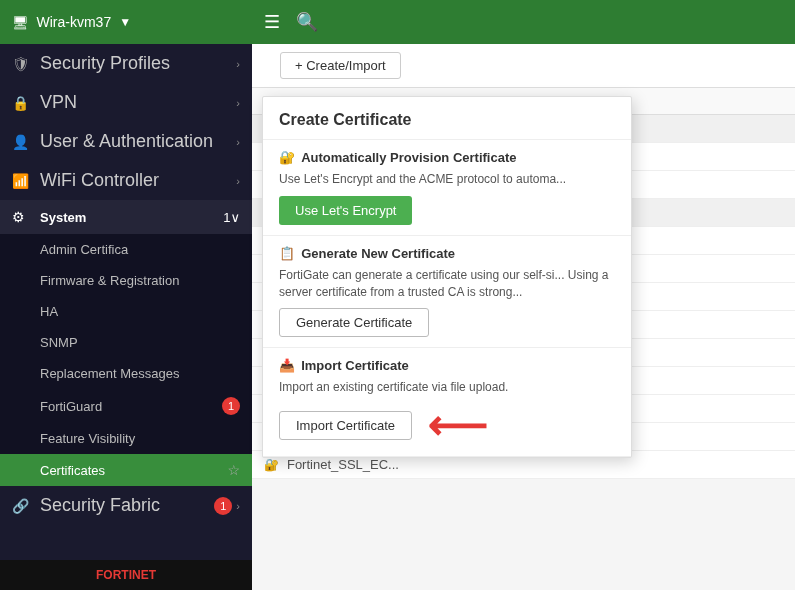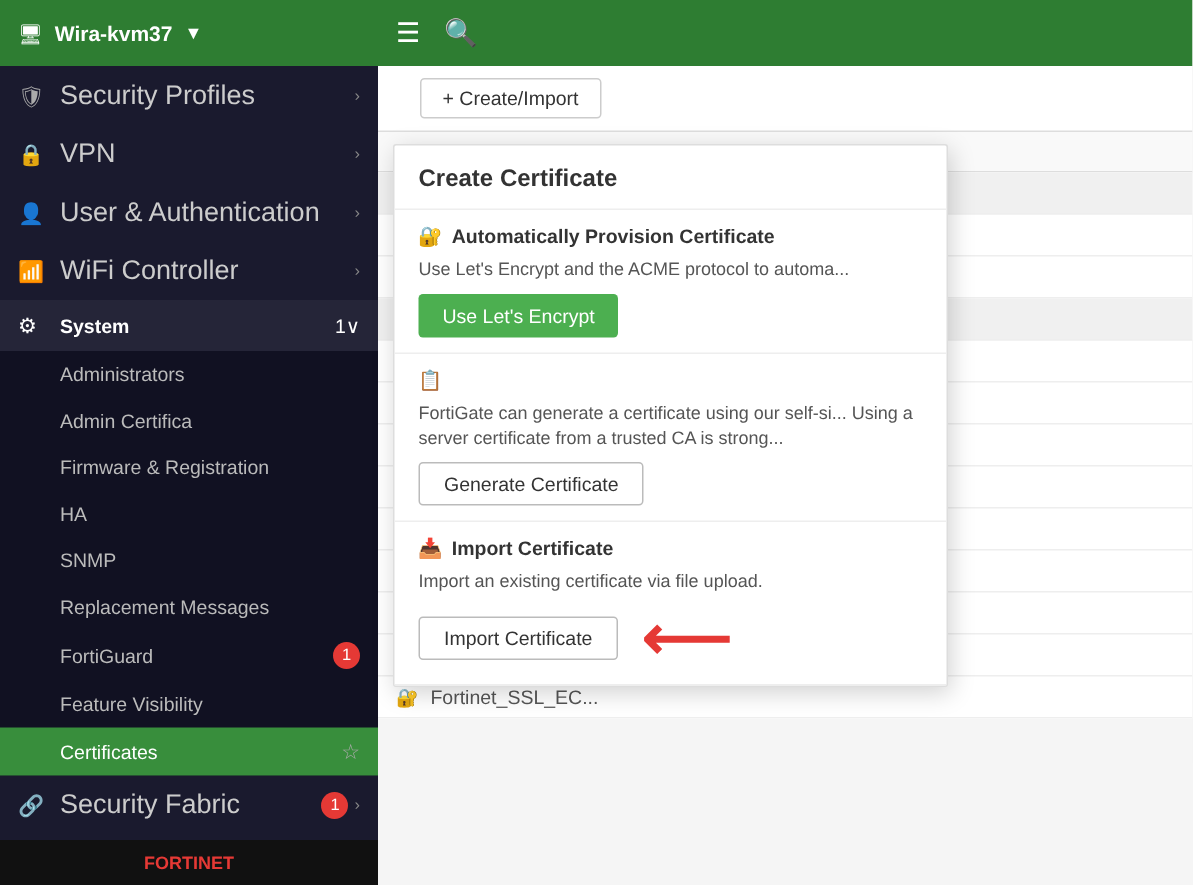--- a/index.html
+++ b/index.html
@@ -28,21 +28,21 @@
     }
 
     .sidebar-header-left {
       display: flex;
       align-items: center;
       gap: 8px;
     }
 
     .sidebar-title {
       font-size: 14px;
-      font-weight: bold;
+      font-weight: normal;
       color: white;
     }
 
     .sidebar-chevron {
       font-size: 12px;
       color: white;
     }
 
     .sidebar-menu {
       flex: 1;
@@ -366,23 +366,20 @@
 
     <div class="system-parent">
       <span class="item-icon">⚙</span>
       <span class="item-label">System</span>
       <span class="badge">1</span>
       <span class="item-arrow">∨</span>
     </div>
 
     <div class="system-submenu">
       <div class="sub-item">
-        <span>Administrators</span>
-      </div>
-      <div class="sub-item">
         <span>Admin Certifica</span>
       </div>
       <div class="sub-item">
         <span>Firmware &amp; Registration</span>
       </div>
       <div class="sub-item">
         <span>HA</span>
       </div>
       <div class="sub-item">
         <span>SNMP</span>
@@ -498,20 +495,21 @@
           <span class="section-icon">🔐</span>
           <span>Automatically Provision Certificate</span>
         </div>
         <div class="dropdown-description">Use Let's Encrypt and the ACME protocol to automa...</div>
         <button class="green-btn">Use Let's Encrypt</button>
       </div>
 
       <div class="dropdown-section">
         <div class="dropdown-section-title">
           <span class="section-icon">📋</span>
+          <span>Generate New Certificate</span>
         </div>
         <div class="dropdown-description">FortiGate can generate a certificate using our self-si...
 Using a server certificate from a trusted CA is strong...</div>
         <button class="outline-btn">Generate Certificate</button>
       </div>
 
       <div class="dropdown-section" style="position:relative;">
         <div class="dropdown-section-title">
           <span class="section-icon">📥</span>
           <span>Import Certificate</span>

